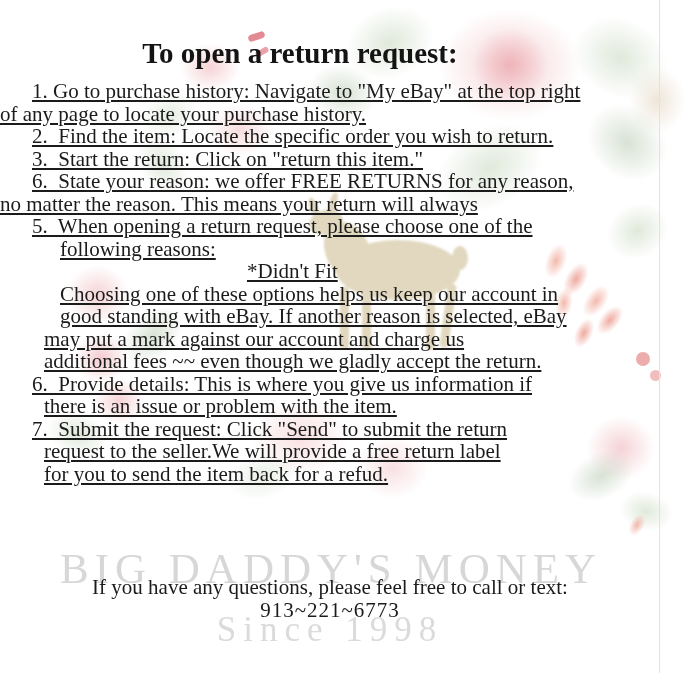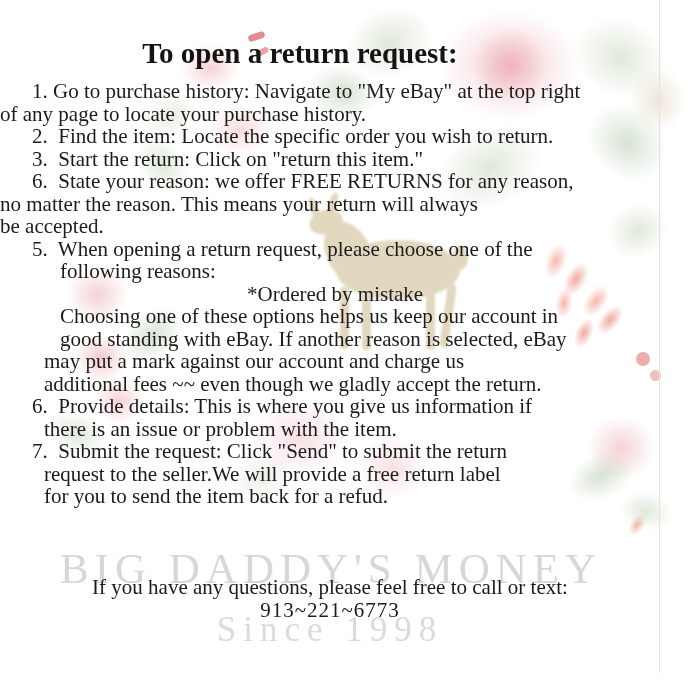--- a/index.html
+++ b/index.html
@@ -55,21 +55,21 @@
   .deer *{fill:#b8a469;}
   .edge-line{position:absolute;left:659px;top:0;width:1px;height:673px;background:#e2e2e2;}
   
   .wm{position:absolute;z-index:1;font-family:"Liberation Serif","DejaVu Serif",serif;}
   .wm-brand{left:60px;top:544px;font-size:43px;letter-spacing:6px;color:#d7d7d7;white-space:pre;}
   .wm-since{left:0;top:610px;width:660px;text-align:center;font-size:35px;letter-spacing:7px;color:#dbdbdb;}
   
   .content{position:absolute;inset:0;z-index:2;}
   .title{position:absolute;top:37px;left:0;width:600px;text-align:center;
          font-size:29px;font-weight:bold;color:#141414;}
-  .lines{position:absolute;top:80px;left:0;width:660px;}
+  .lines{position:absolute;top:80px;left:0;width:660px;text-decoration:underline;}
   .line{font-size:21px;line-height:22.5px;white-space:pre;color:#1b1b1b;}
   .ind0{padding-left:32px;}
   .cont1{}
   .cont2{padding-left:60px;}
   .cont3{padding-left:44px;}
   .reason{padding-left:247px;}
   .contact{position:absolute;top:575px;left:0;width:660px;text-align:center;font-size:21px;}
   .phone{position:absolute;top:598px;left:0;width:660px;text-align:center;font-size:21px;letter-spacing:1px;}
 </style>
 </head>
@@ -136,24 +136,23 @@
   <div class="content">
     <div class="title">To open a return request:</div>
 
     <div class="lines">
       <div class="line ind0">1. Go to purchase history: Navigate to "My eBay" at the top right</div>
       <div class="line cont1">of any page to locate your purchase history.</div>
       <div class="line ind0">2.  Find the item: Locate the specific order you wish to return.</div>
       <div class="line ind0">3.  Start the return: Click on "return this item."</div>
       <div class="line ind0">6.  State your reason: we offer FREE RETURNS for any reason,</div>
       <div class="line cont1">no matter the reason. This means your return will always</div>
-      <div class="line cont1">be accepted.</div>
       <div class="line ind0">5.  When opening a return request, please choose one of the</div>
       <div class="line cont2">following reasons:</div>
-      <div class="line reason">*Ordered by mistake</div>
+      <div class="line reason">*Didn't Fit</div>
       <div class="line cont2">Choosing one of these options helps us keep our account in</div>
       <div class="line cont2">good standing with eBay. If another reason is selected, eBay</div>
       <div class="line cont3">may put a mark against our account and charge us</div>
       <div class="line cont3">additional fees ~~ even though we gladly accept the return.</div>
       <div class="line ind0">6.  Provide details: This is where you give us information if</div>
       <div class="line cont3">there is an issue or problem with the item.</div>
       <div class="line ind0">7.  Submit the request: Click "Send" to submit the return</div>
       <div class="line cont3">request to the seller.We will provide a free return label</div>
       <div class="line cont3">for you to send the item back for a refud.</div>
     </div>

